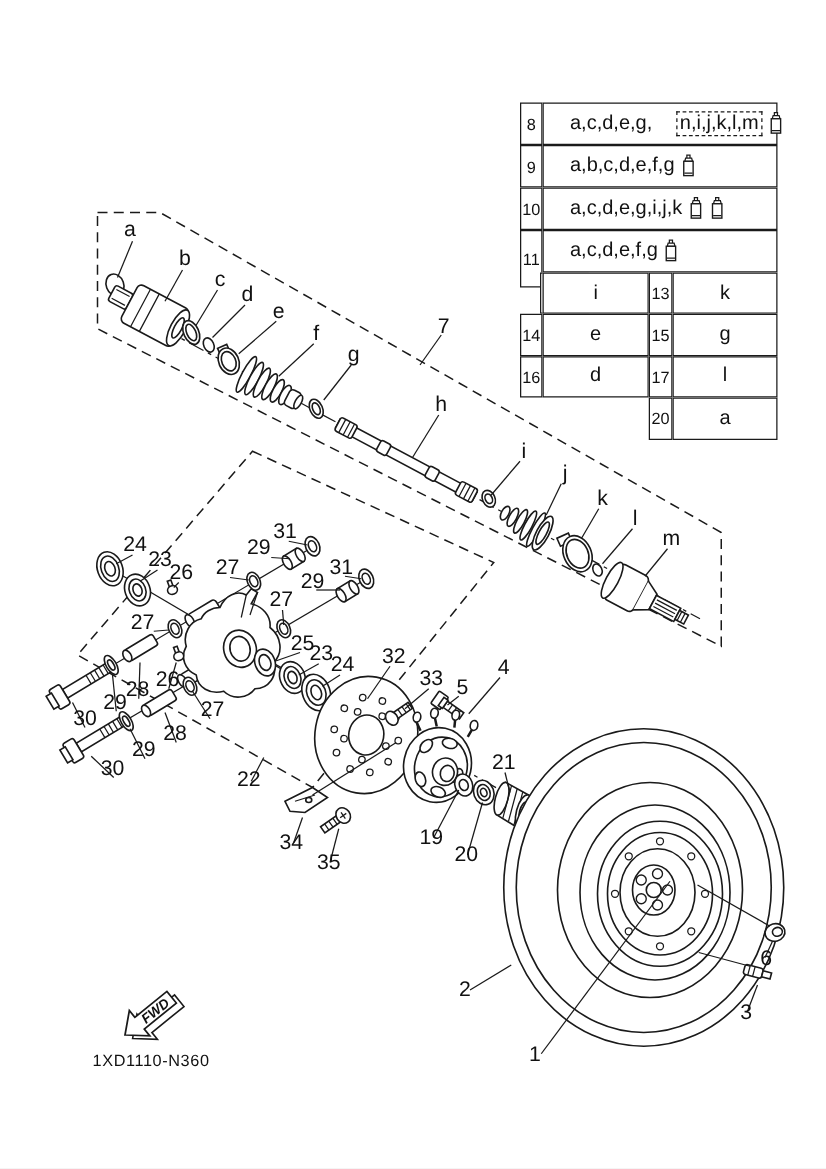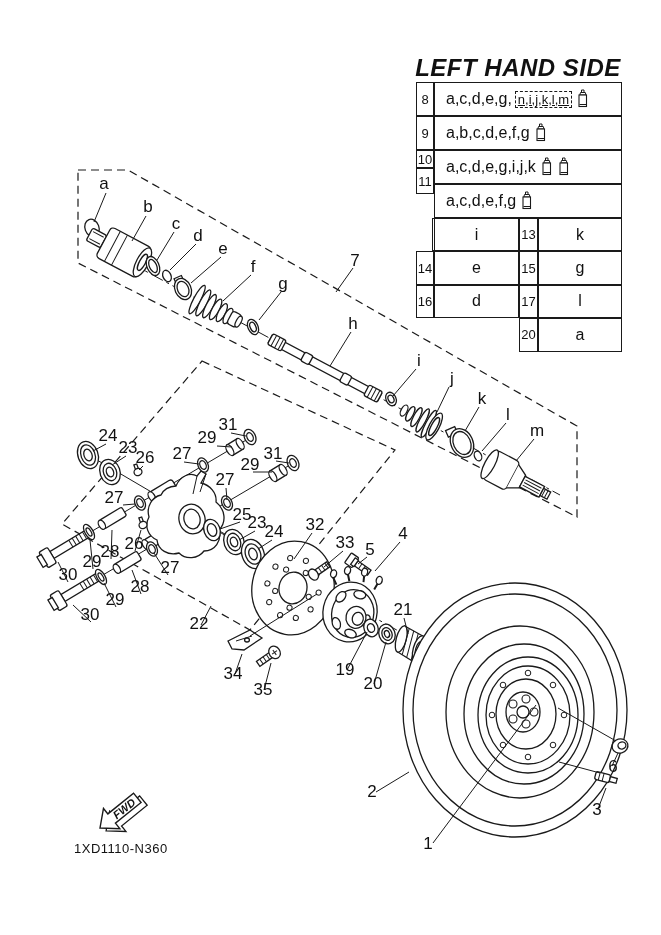--- a/index.html
+++ b/index.html
@@ -6,22 +6,22 @@
   #page{position:relative;width:661px;height:935px;background:#fff;overflow:hidden;
         font-family:"Liberation Sans",sans-serif;color:#111;}
   #diagram{position:absolute;left:0;top:0;z-index:1;}
   #title{position:absolute;left:408px;top:54px;width:220px;text-align:center;z-index:3;
          font-size:24px;font-weight:bold;font-style:italic;letter-spacing:.5px;white-space:nowrap;}
   #legend{position:absolute;left:0;top:0;z-index:3;}
   .cell{position:absolute;border:1px solid #1a1a1a;box-sizing:border-box;background:#fff;
         display:flex;align-items:center;justify-content:center;
         font-size:16px;line-height:1;}
   .cell.num{font-size:13px;}
-  .cell.left{justify-content:flex-start;padding-left:11px;gap:2px;white-space:nowrap;}
-  .boxed{border:1px dashed #1a1a1a;padding:1px 2px;margin-left:1px;font-size:13px;text-decoration:underline;}
+  .cell.left{justify-content:flex-start;padding-left:21px;gap:2px;white-space:nowrap;}
+  .boxed{border:1px dashed #1a1a1a;padding:1px 2px;margin-left:17px;font-size:16px;}
   .gi{flex:0 0 auto;margin-left:2px;}
   #footer-code{position:absolute;left:74px;top:841px;z-index:3;font-size:13px;letter-spacing:.5px;}
   #labels-layer text{font-family:"Liberation Sans",sans-serif;font-size:17px;fill:#111;text-anchor:middle;}
   #fwd-arrow text{font-family:"Liberation Sans",sans-serif;}
 </style>
 </head>
 <body>
 
 <div id="page">
 
@@ -444,56 +444,55 @@
         <text x="373" y="689">20</text>
         <text x="233" y="679">34</text>
         <text x="263" y="695">35</text>
         <text x="372" y="797">2</text>
         <text x="428" y="849">1</text>
         <text x="613" y="772">6</text>
         <text x="597" y="815">3</text>
       </g>
   </svg>
 
-  <div id="title">LEFT HAND SIDE</div>
   <div id="legend">
       <div class="cell num" style="left: 416px; top: 82px; width: 18px; height: 34px;">8</div>
       <div class="cell left" style="left: 434px; top: 82px; width: 188px; height: 34px;">
         <span>a,c,d,e,g,</span>
         <span class="boxed">n,i,j,k,l,m</span>
         <svg class="gi" width="13" height="20" viewBox="0 0 13 20">
           <path d="M5.5 1h2.5v2.5h-2.5z M4.5 3.5h4.8l0.7 2.5h-6.2z" fill="#fff" stroke="#1a1a1a" stroke-width="1"></path>
           <rect x="3" y="6" width="7.5" height="11.5" fill="#fff" stroke="#1a1a1a" stroke-width="1.1"></rect>
           <path d="M3.5 15.5h6.5" stroke="#1a1a1a" stroke-width="1"></path>
         </svg>
       </div>
       <div class="cell num" style="left: 416px; top: 116px; width: 18px; height: 34px;">9</div>
       <div class="cell left" style="left: 434px; top: 116px; width: 188px; height: 34px;">
         <span>a,b,c,d,e,f,g</span>
         <svg class="gi" width="13" height="20" viewBox="0 0 13 20">
           <path d="M5.5 1h2.5v2.5h-2.5z M4.5 3.5h4.8l0.7 2.5h-6.2z" fill="#fff" stroke="#1a1a1a" stroke-width="1"></path>
           <rect x="3" y="6" width="7.5" height="11.5" fill="#fff" stroke="#1a1a1a" stroke-width="1.1"></rect>
           <path d="M3.5 15.5h6.5" stroke="#1a1a1a" stroke-width="1"></path>
         </svg>
       </div>
-      <div class="cell num" style="left: 416px; top: 150px; width: 18px; height: 18px;">10</div>
+      <div class="cell num" style="left: 416px; top: 150px; width: 18px; height: 34px;">10</div>
       <div class="cell left" style="left: 434px; top: 150px; width: 188px; height: 34px;">
         <span>a,c,d,e,g,i,j,k</span>
         <svg class="gi" width="13" height="20" viewBox="0 0 13 20">
           <path d="M5.5 1h2.5v2.5h-2.5z M4.5 3.5h4.8l0.7 2.5h-6.2z" fill="#fff" stroke="#1a1a1a" stroke-width="1"></path>
           <rect x="3" y="6" width="7.5" height="11.5" fill="#fff" stroke="#1a1a1a" stroke-width="1.1"></rect>
           <path d="M3.5 15.5h6.5" stroke="#1a1a1a" stroke-width="1"></path>
         </svg>
         <svg class="gi" width="13" height="20" viewBox="0 0 13 20">
           <path d="M5.5 1h2.5v2.5h-2.5z M4.5 3.5h4.8l0.7 2.5h-6.2z" fill="#fff" stroke="#1a1a1a" stroke-width="1"></path>
           <rect x="3" y="6" width="7.5" height="11.5" fill="#fff" stroke="#1a1a1a" stroke-width="1.1"></rect>
           <path d="M3.5 15.5h6.5" stroke="#1a1a1a" stroke-width="1"></path>
         </svg>
       </div>
-      <div class="cell num" style="left: 416px; top: 168px; width: 18px; height: 26px;">11</div>
+      <div class="cell num" style="left: 416px; top: 184px; width: 18px; height: 46px;">11</div>
       <div class="cell left" style="left: 434px; top: 184px; width: 188px; height: 34px; text-align: right;">
         <span>a,c,d,e,f,g</span>
         <svg class="gi" width="13" height="20" viewBox="0 0 13 20">
           <path d="M5.5 1h2.5v2.5h-2.5z M4.5 3.5h4.8l0.7 2.5h-6.2z" fill="#fff" stroke="#1a1a1a" stroke-width="1"></path>
           <rect x="3" y="6" width="7.5" height="11.5" fill="#fff" stroke="#1a1a1a" stroke-width="1.1"></rect>
           <path d="M3.5 15.5h6.5" stroke="#1a1a1a" stroke-width="1"></path>
         </svg>
       </div>
       <div class="cell num" style="left: 432px; top: 218px; width: 39px; height: 33.4px;">12</div>
       <div class="cell" style="left: 434px; top: 218px; width: 85px; height: 33.4px;">i</div>

